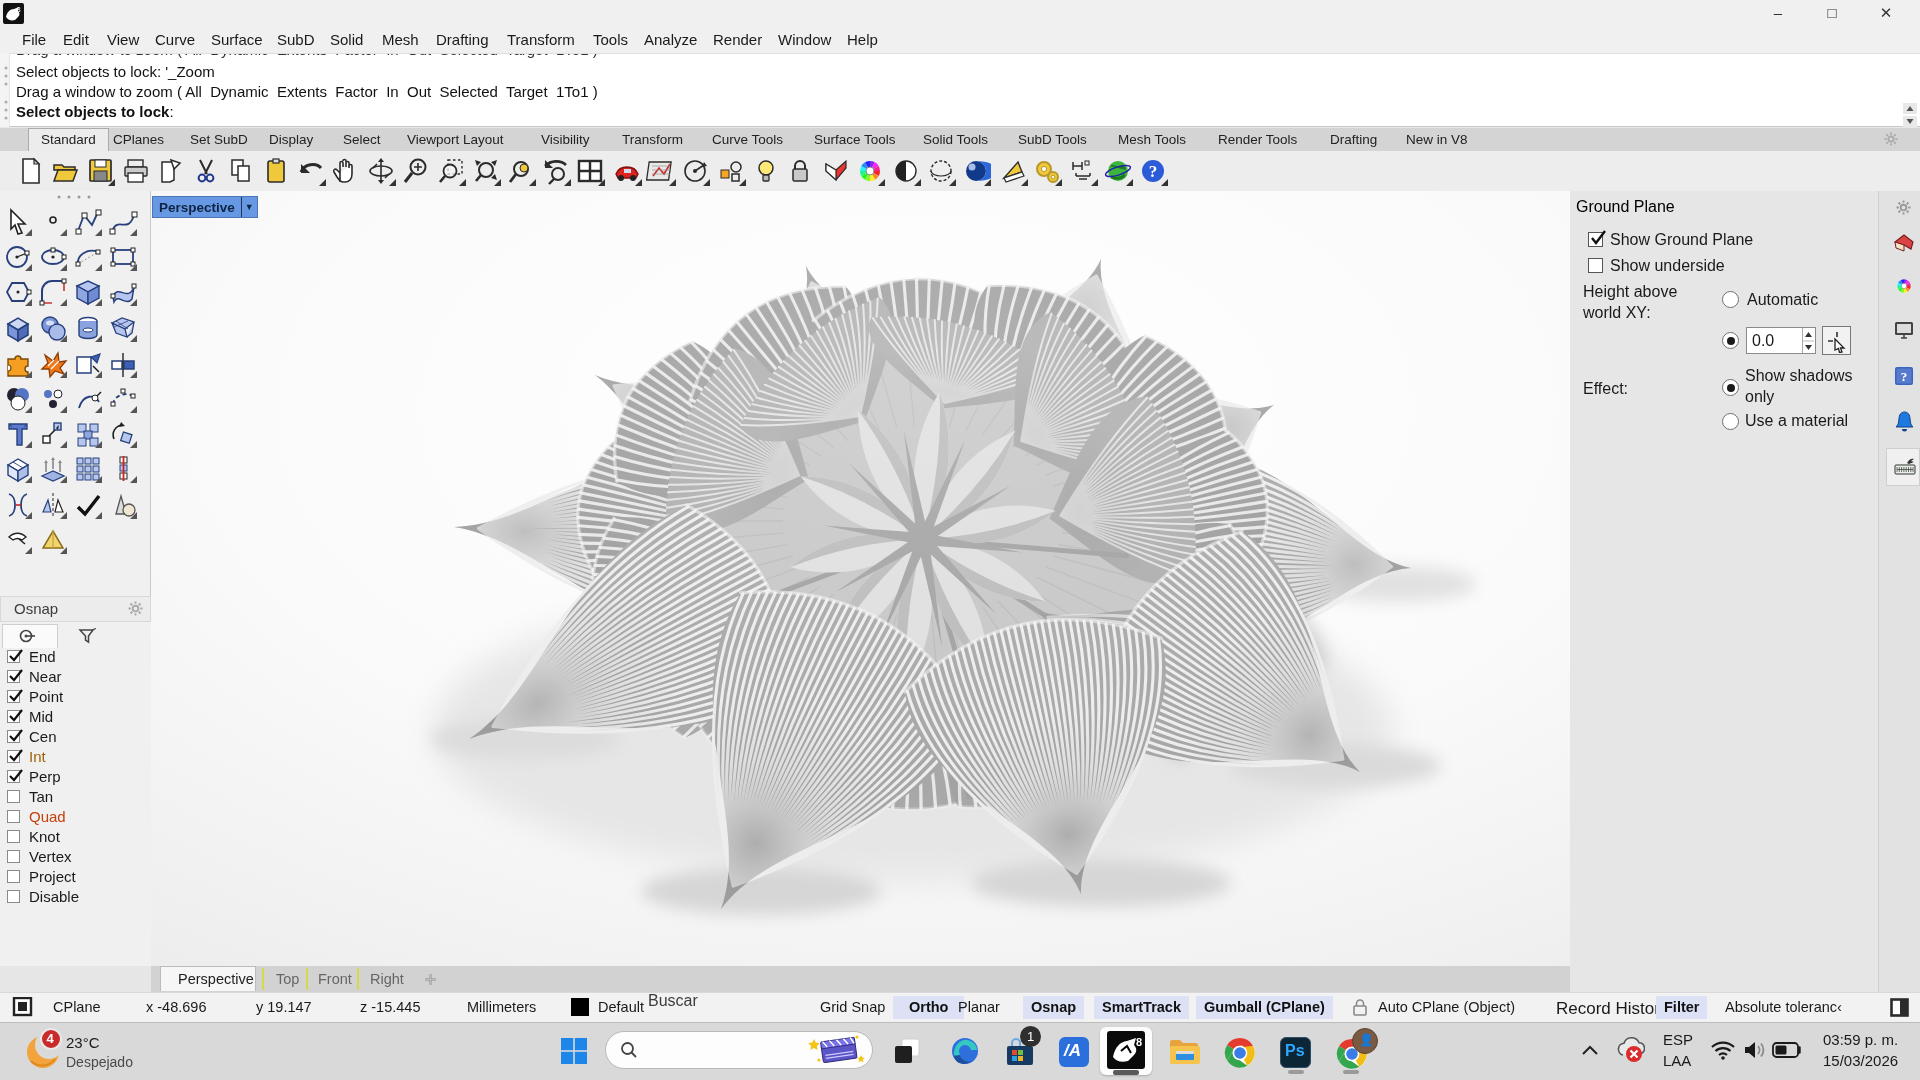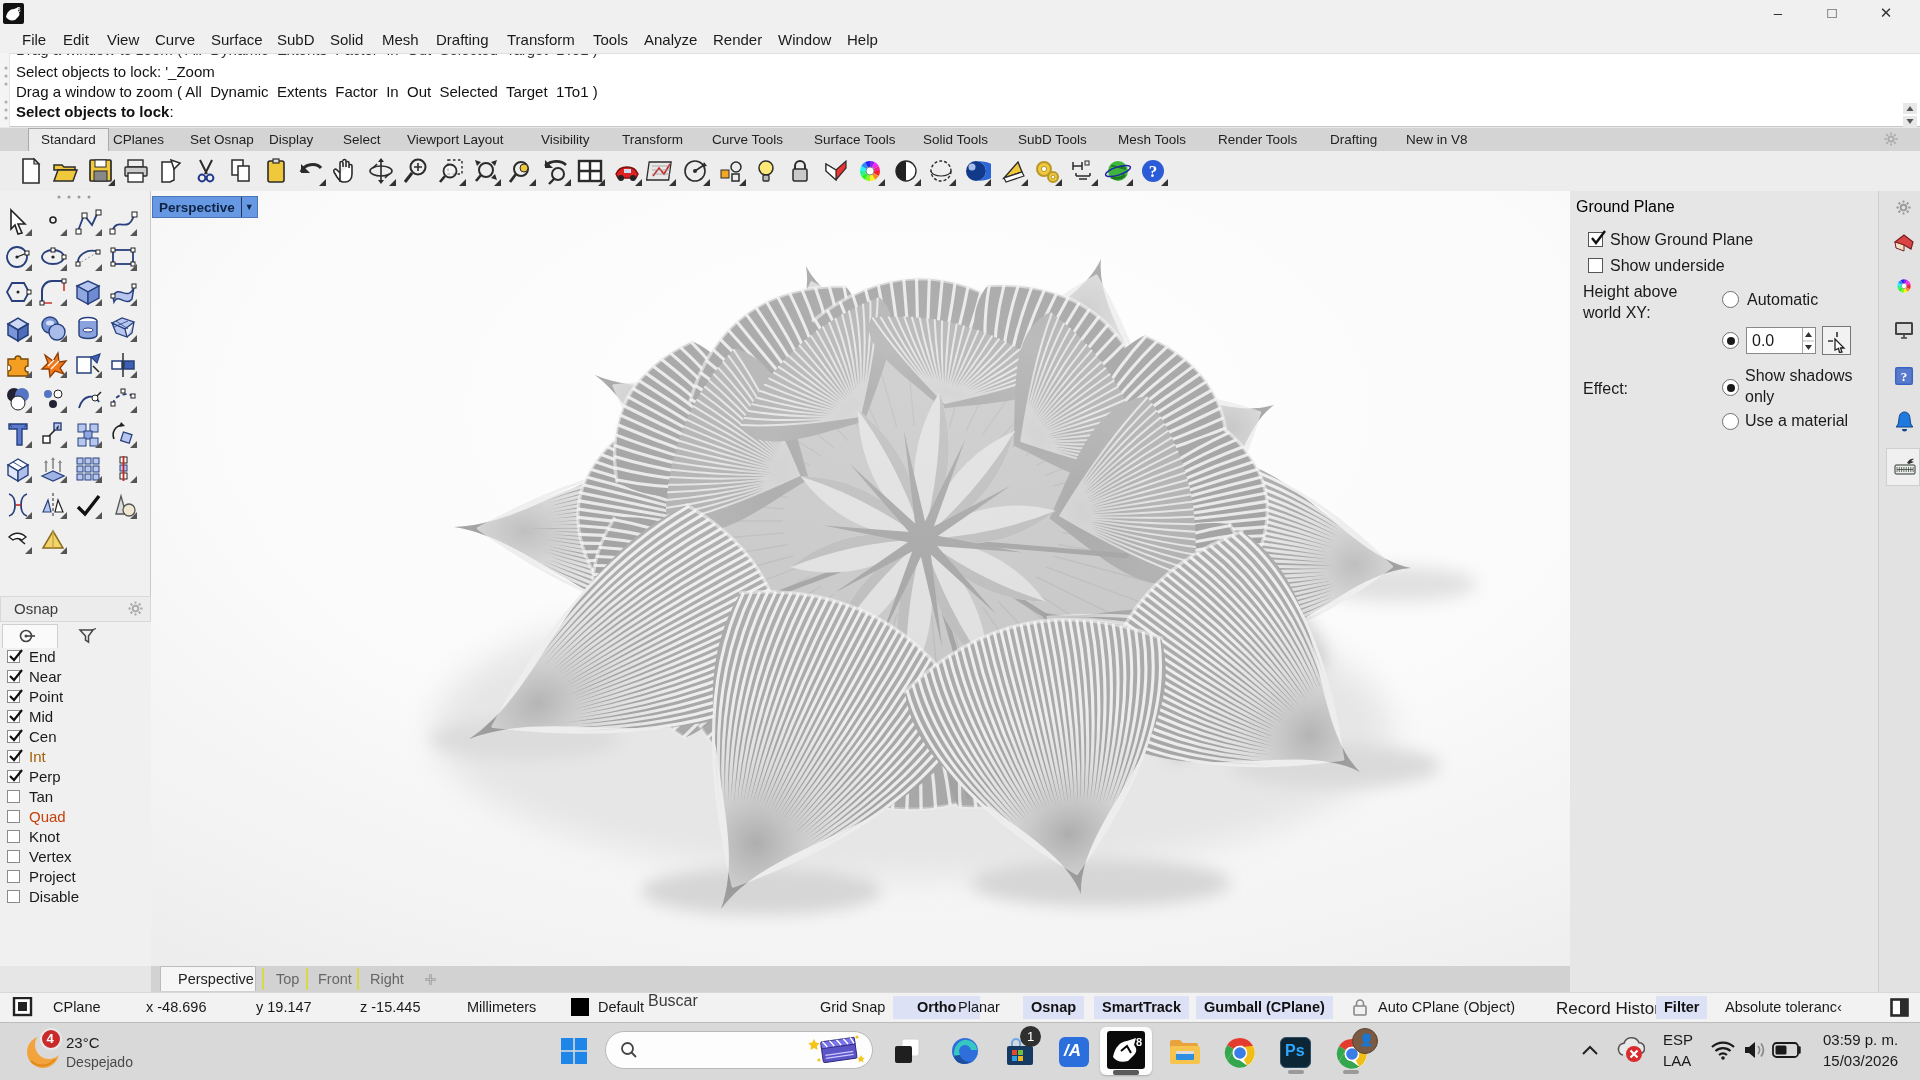--- a/index.html
+++ b/index.html
@@ -75,21 +75,21 @@
   </svg>
 <svg class="abs" style="left:1903px;top:103px" width="14" height="24" viewBox="0 0 14 24">
     <rect x="0" y="0" width="14" height="11" fill="#e8e8e8"></rect>
     <rect x="0" y="13" width="14" height="11" fill="#e8e8e8"></rect>
     <path d="M7 3 L10.5 8 H3.5 Z" fill="#555"></path>
     <path d="M7 21 L10.5 16 H3.5 Z" fill="#555"></path>
   </svg>
 <div class="abs" id="tabrow">
   <span style="left:28px;background:#ececec;border:1px solid #aaa;border-bottom:none;padding:3px 12px 4px;top:0px">Standard</span>
   <span style="left:113px">CPlanes</span>
-    <span style="left:190px">Set Osnap</span>
+    <span style="left:190px">Set SubD</span>
     <span style="left:269px">Display</span>
     <span style="left:343px">Select</span>
     <span style="left:407px">Viewport Layout</span>
     <span style="left:541px">Visibility</span>
     <span style="left:622px">Transform</span>
     <span style="left:712px">Curve Tools</span>
     <span style="left:814px">Surface Tools</span>
     <span style="left:923px">Solid Tools</span>
     <span style="left:1018px">SubD Tools</span>
     <span style="left:1118px">Mesh Tools</span>
@@ -1050,21 +1050,21 @@
     <rect x="6" y="5" width="9" height="9" fill="#222"></rect>
   </svg>
 <span style="position:absolute;left:53px;top:999px;font-size:14.5px;font-weight:normal;color:#1a1a1a">CPlane</span>
 <span style="position:absolute;left:146px;top:999px;font-size:14.5px;font-weight:normal;color:#1a1a1a">x -48.696</span>
 <span style="position:absolute;left:256px;top:999px;font-size:14.5px;font-weight:normal;color:#1a1a1a">y 19.147</span>
 <span style="position:absolute;left:360px;top:999px;font-size:14.5px;font-weight:normal;color:#1a1a1a">z -15.445</span>
 <span style="position:absolute;left:467px;top:999px;font-size:14.5px;font-weight:normal;color:#1a1a1a">Millimeters</span>
 <span style="position:absolute;left:571px;top:998px;width:18px;height:18px;background:#000"></span>
 <span style="position:absolute;left:598px;top:999px;font-size:14.5px;font-weight:normal;color:#1a1a1a">Default</span>
 <span style="position:absolute;left:820px;top:999px;font-size:14.5px;font-weight:normal;color:#1a1a1a">Grid Snap</span>
-<span style="position:absolute;left:893px;top:996px;background:#dce1f5;padding:3px 24px 4px;font-size:14.5px;font-weight:bold;color:#111">Ortho</span>
+<span style="position:absolute;left:893px;top:996px;background:#dce1f5;padding:3px 16px 4px;font-size:14.5px;font-weight:bold;color:#111">Ortho</span>
 <span style="position:absolute;left:958px;top:999px;font-size:14.5px;font-weight:normal;color:#1a1a1a">Planar</span>
 <span style="position:absolute;left:1023px;top:996px;background:#dce1f5;padding:3px 8px 4px;font-size:14.5px;font-weight:bold;color:#111">Osnap</span>
 <span style="position:absolute;left:1094px;top:996px;background:#dce1f5;padding:3px 8px 4px;font-size:14.5px;font-weight:bold;color:#111">SmartTrack</span>
 <span style="position:absolute;left:1196px;top:996px;background:#dce1f5;padding:3px 8px 4px;font-size:14.5px;font-weight:bold;color:#111">Gumball (CPlane)</span>
 <svg style="position:absolute;left:1352px;top:998px" width="16" height="18" viewBox="0 0 16 18">
     <rect x="2" y="8" width="12" height="9" rx="1" fill="none" stroke="#888" stroke-width="1.6"></rect>
     <path d="M4.5 8 V5.5 a3.5 3.5 0 0 1 7 0 V8" fill="none" stroke="#888" stroke-width="1.6"></path>
   </svg>
 <span style="position:absolute;left:1378px;top:999px;font-size:14.5px;font-weight:normal;color:#1a1a1a">Auto CPlane (Object)</span>
 <span style="position:absolute;left:1556px;top:999px;font-size:17px;font-weight:normal;color:#1a1a1a">Record History</span>

